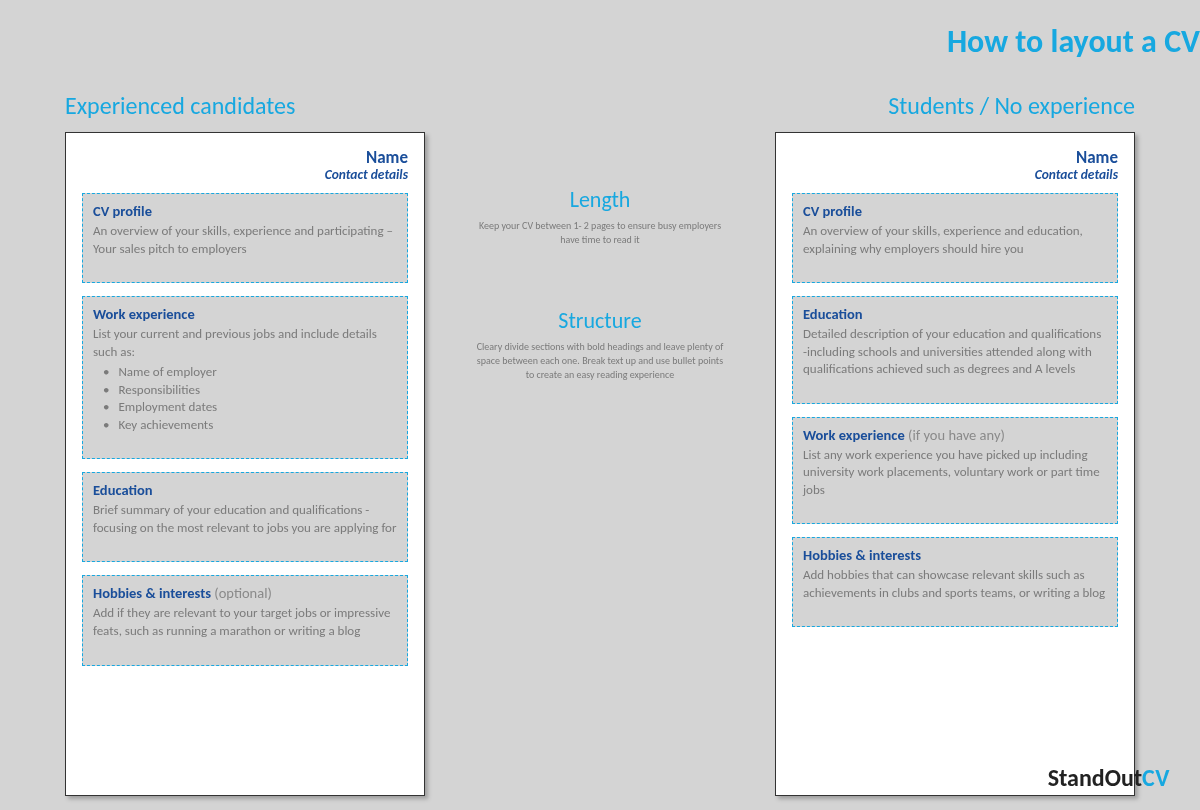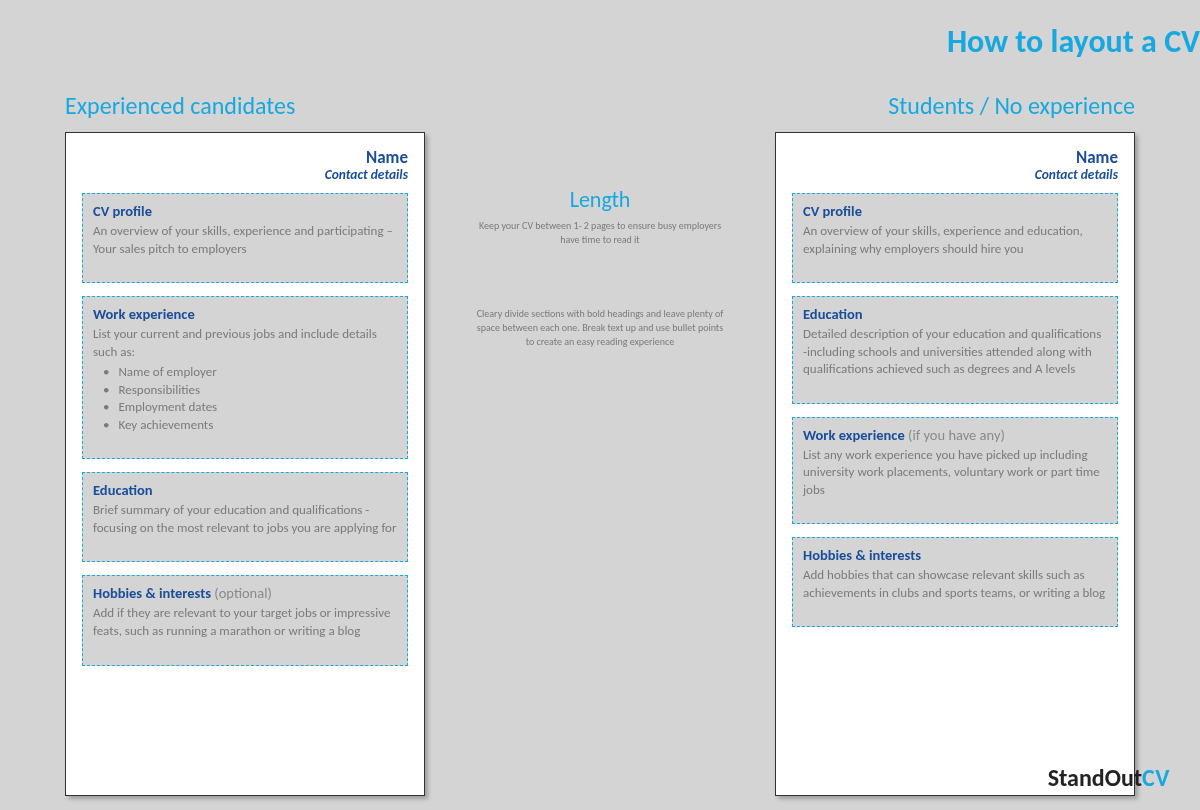--- a/index.html
+++ b/index.html
@@ -114,20 +114,21 @@
         </div>
     </div>
   </div>
 
   <div class="col-mid">
     <div class="mid-block">
       <div class="mid-title">Length</div>
       <div class="mid-body">Keep your CV between 1- 2 pages to ensure busy employers have time to read it</div>
     </div>
     <div class="mid-block">
+      <div class="mid-title">Structure</div>
       <div class="mid-body">Cleary divide sections with bold headings and leave plenty of space between each one. Break text up and use bullet points to create an easy reading experience</div>
     </div>
   </div>
 
   <div class="col-right">
     <div class="col-heading">Students / No experience</div>
     <div class="cv-box">
       <div class="cv-header">
         <div class="cv-name">Name</div>
         <div class="cv-contact">Contact details</div>

